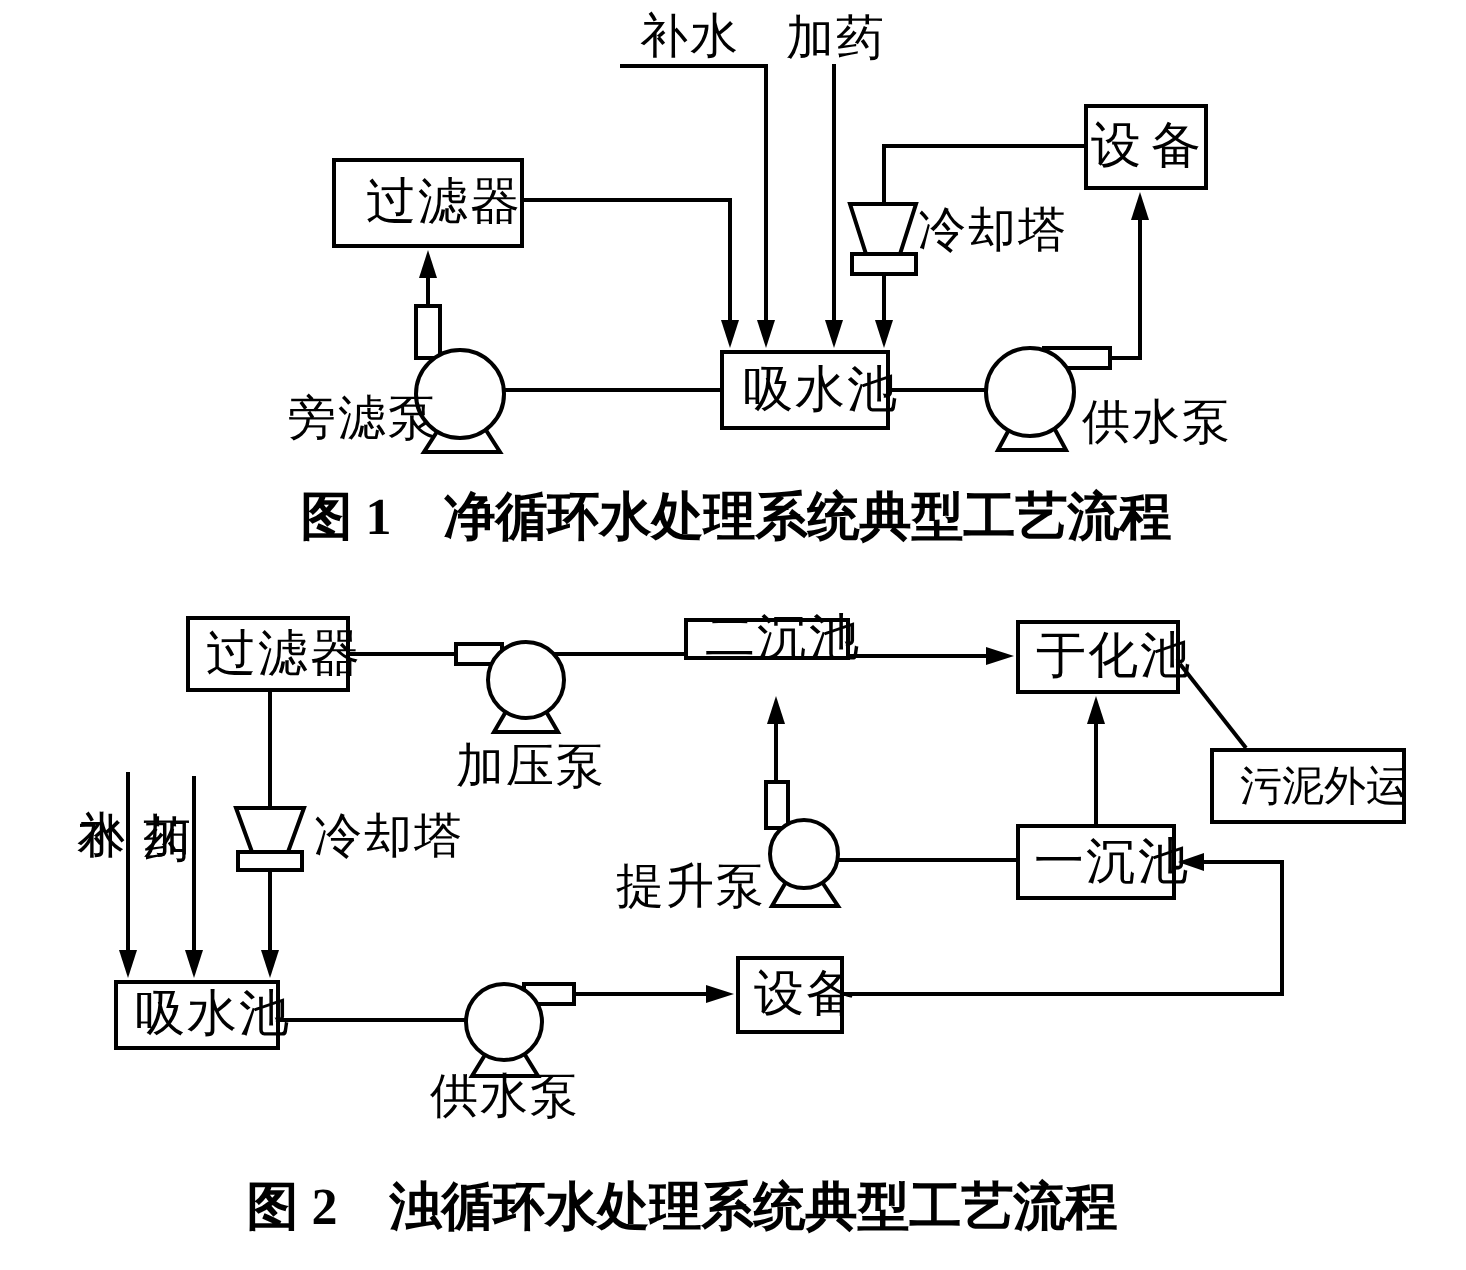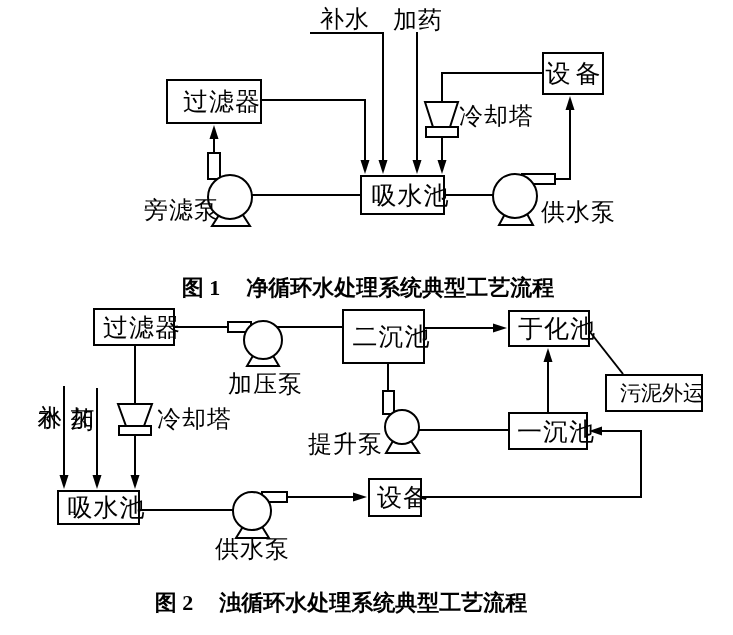--- a/index.html
+++ b/index.html
@@ -19,21 +19,21 @@
   .lbl {
     position:absolute; font-size:24px; letter-spacing:1px;
     white-space:nowrap; line-height:1;
   }
   .vlabel {
     position:absolute; font-size:24px; line-height:1.06;
     writing-mode:vertical-rl; text-orientation:upright; letter-spacing:1px;
   }
   .caption {
     position:absolute; transform:translateX(-50%);
-    font-size:22px; font-weight:bold; white-space:nowrap; line-height:1;margin-top:31px;
+    font-size:26px; font-weight:bold; white-space:nowrap; line-height:1;
   }
   .caption .figno { margin-right:26px; }
   svg { display:block; }
 </style>
 </head>
 <body>
 
 <div class="canvas">
 
   <svg class="layer" width="733" height="635" viewBox="0 0 733 635" stroke="#000" stroke-width="2" fill="none">
@@ -141,31 +141,31 @@
   <div class="lbl" style="left:393px; top:8px;">加药</div>
   <div class="lbl" style="left:459px; top:104px;">冷却塔</div>
   <div class="lbl" style="left:144px; top:198px;">旁滤泵</div>
   <div class="lbl" style="left:541px; top:200px;">供水泵</div>
 
   <div class="caption" style="left:368px; top:246px;">
     <span class="figno">图 1</span><span>净循环水处理系统典型工艺流程</span>
   </div>
 
   <div class="node" style="left:93px; top:308px; width:82px; height:38px;">过滤器</div>
-  <div class="node" style="left:342px; top:309px; width:83px; height:55px;">二沉池</div>
+  <div class="node" style="left:342px; top:309px; width:83px; height:21px;">二沉池</div>
   <div class="node" style="left:508px; top:310px; width:82px; height:37px;">于化池</div>
   <div class="node small" style="left:605px; top:374px; width:98px; height:38px;">污泥外运</div>
   <div class="node" style="left:508px; top:412px; width:80px; height:38px;">一沉池</div>
   <div class="node" style="left:368px; top:478px; width:54px; height:39px;">设备</div>
   <div class="node" style="left:57px; top:490px; width:83px; height:35px;">吸水池</div>
 
   <div class="lbl" style="left:228px; top:372px;text-align:right;">加压泵</div>
   <div class="lbl" style="left:157px; top:407px;">冷却塔</div>
   <div class="lbl" style="left:308px; top:416px;margin-top:16px;">提升泵</div>
   <div class="lbl" style="left:215px; top:537px;">供水泵</div>
   <div class="vlabel" style="left:36px; top:385px;">补水</div>
   <div class="vlabel" style="left:69px; top:387px;">加药</div>
 
-  <div class="caption" style="left:341px; top:561px;">
+  <div class="caption" style="left:341px; top:591px;">
     <span class="figno">图 2</span><span>浊循环水处理系统典型工艺流程</span>
   </div>
 
 </div>
 
 </body></html>

